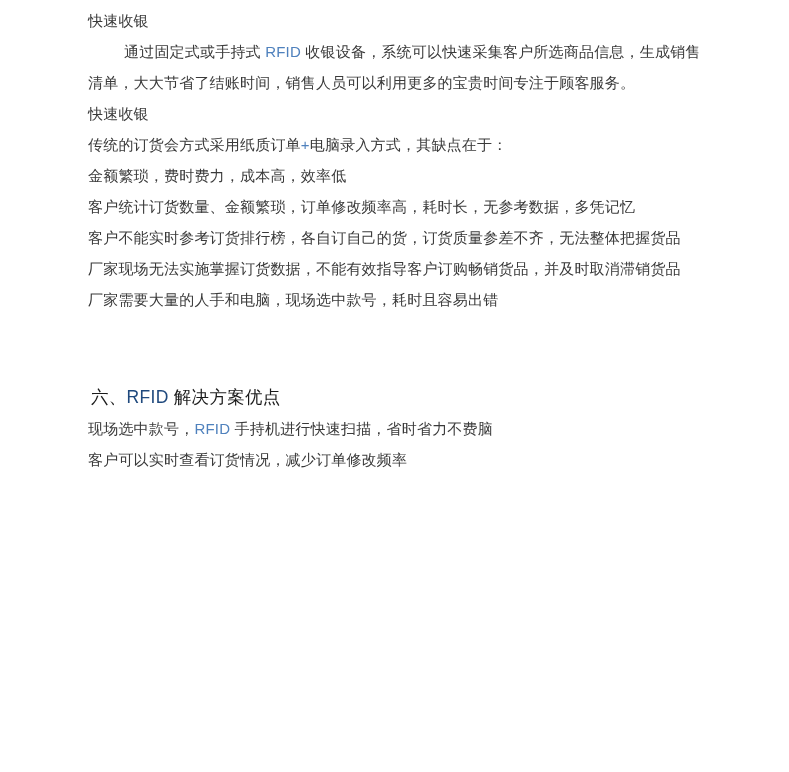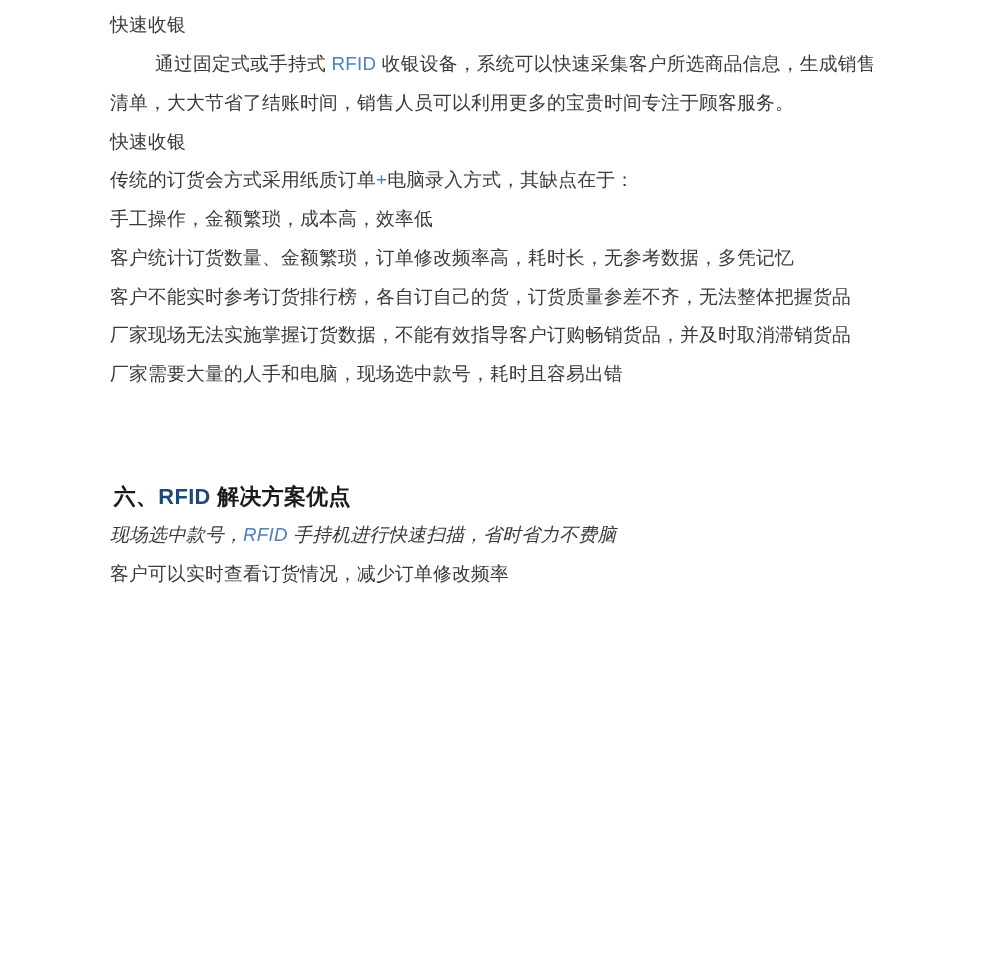--- a/index.html
+++ b/index.html
@@ -36,27 +36,26 @@
     margin-left: 15px;
   }
   .item {
     margin-left: 30px;
     margin-top: 19px;
   }
   .section-heading {
     margin: 67px 0 0 3px;
     font-size: 17.5px;
     line-height: 31px;
-    font-weight: bold;
+    font-weight: normal;
     color: var(--heading-text, #1a1a1a);
     letter-spacing: 0.3px;
   }
   .adv-first {
     margin-top: 22px;
-    font-style: italic;
   }
   .blue {
     color: var(--accent-blue, #4f81bd);
   }
   .blue-dark {
     color: var(--dark-blue, #1f497d);
   }
 </style>
 </head>
 <body>
@@ -64,21 +63,21 @@
 <div class="page">
 
   <p class="h-first">快速收银</p>
 
   <p class="intro"><span>通过固定式或手持式 </span><span class="blue">RFID</span><span> 收银设备，系统可以快速采集客户所选商品信息，生成销售清单，大大节省了结账时间，销售人员可以利用更多的宝贵时间专注于顾客服务。</span></p>
 
   <p class="h-second">快速收银</p>
 
   <p class="item"><span>传统的订货会方式采用纸质订单</span><span class="blue">+</span><span>电脑录入方式，其缺点在于：</span></p>
 
-  <p class="item">手工操作，金额繁琐，成本高，效率低</p>
+  <p class="item">金额繁琐，费时费力，成本高，效率低</p>
   <p class="item">客户统计订货数量、金额繁琐，订单修改频率高，耗时长，无参考数据，多凭记忆</p>
   <p class="item">客户不能实时参考订货排行榜，各自订自己的货，订货质量参差不齐，无法整体把握货品</p>
   <p class="item">厂家现场无法实施掌握订货数据，不能有效指导客户订购畅销货品，并及时取消滞销货品</p>
   <p class="item">厂家需要大量的人手和电脑，现场选中款号，耗时且容易出错</p>
 
   <h2 class="section-heading"><span>六、</span><span class="blue-dark">RFID</span><span> 解决方案优点</span></h2>
 
   <p class="item adv-first"><span>现场选中款号，</span><span class="blue">RFID</span><span> 手持机进行快速扫描，省时省力不费脑</span></p>
 
   <p class="item">客户可以实时查看订货情况，减少订单修改频率</p>

